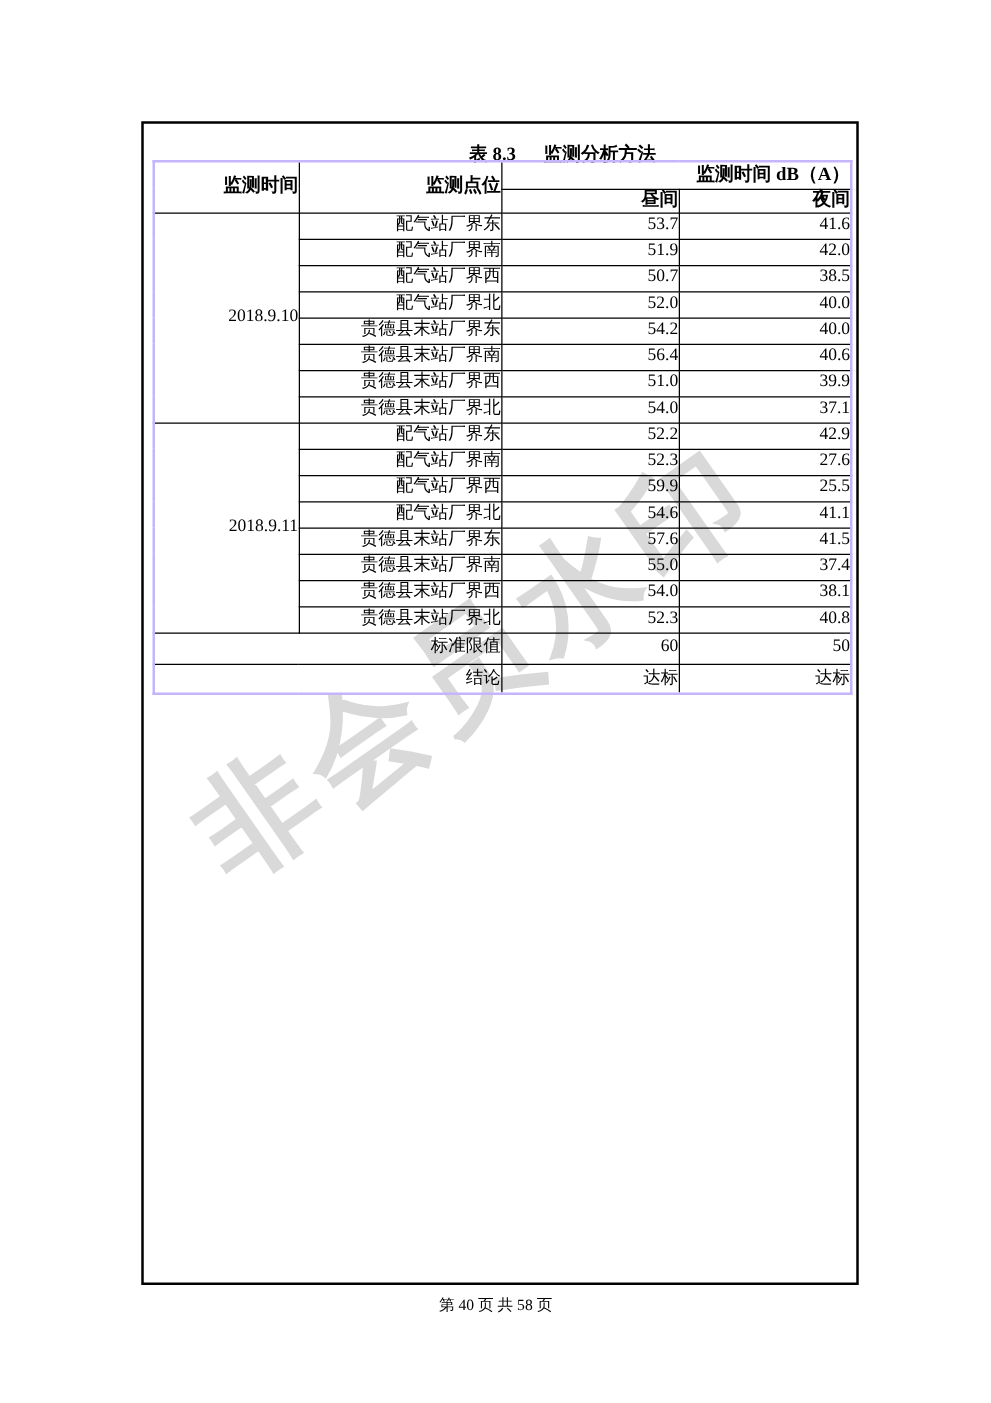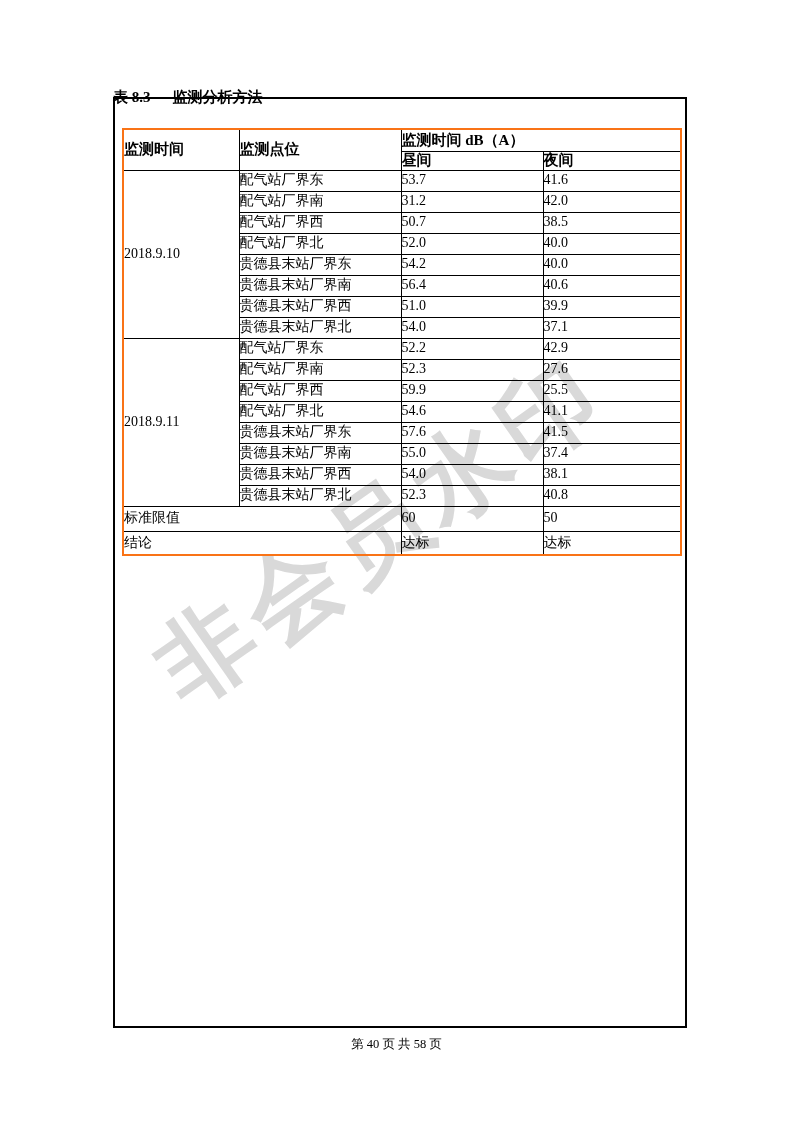--- a/index.html
+++ b/index.html
@@ -34,40 +34,40 @@
     width: 574px;
     height: 931px;
     border: 2px solid #000000;
     box-sizing: border-box;
     z-index: 1;
     background: transparent;
   }
   .caption {
     position: absolute;
     left: 113px;
-    top: 88px;
+    top: 114px;
     width: 674px;
-    text-align: left;
+    text-align: center;
     font-weight: bold;
     font-size: 15px;
     z-index: 2;
   }
   .caption .caption-label { margin-right: 22px; }
   table.noise {
     position: absolute;
     left: 122px;
     top: 128px;
     width: 558px;
     border-collapse: collapse;
     table-layout: fixed;
-    text-align: left;
+    text-align: right;
     font-size: 14px;
     z-index: 2;
     background: transparent;
-    border: 2px solid #f97316;
+    border: 2px solid #c4b5fd;
   }
   table.noise td, table.noise th {
     border: 1px solid #000000;
     padding: 0;
     vertical-align: middle;
     font-weight: normal;
     line-height: 1.15;
     background: transparent;
   }
   table.noise th { font-weight: bold; font-size: 15px; }
@@ -129,21 +129,21 @@
       </tr>
 
       <tr class="datarow">
         <td rowspan="8">2018.9.10</td>
         <td>配气站厂界东</td>
         <td>53.7</td>
         <td>41.6</td>
       </tr>
       <tr class="datarow">
         <td>配气站厂界南</td>
-        <td>31.2</td>
+        <td>51.9</td>
         <td>42.0</td>
       </tr>
       <tr class="datarow">
         <td>配气站厂界西</td>
         <td>50.7</td>
         <td>38.5</td>
       </tr>
       <tr class="datarow">
         <td>配气站厂界北</td>
         <td>52.0</td>

